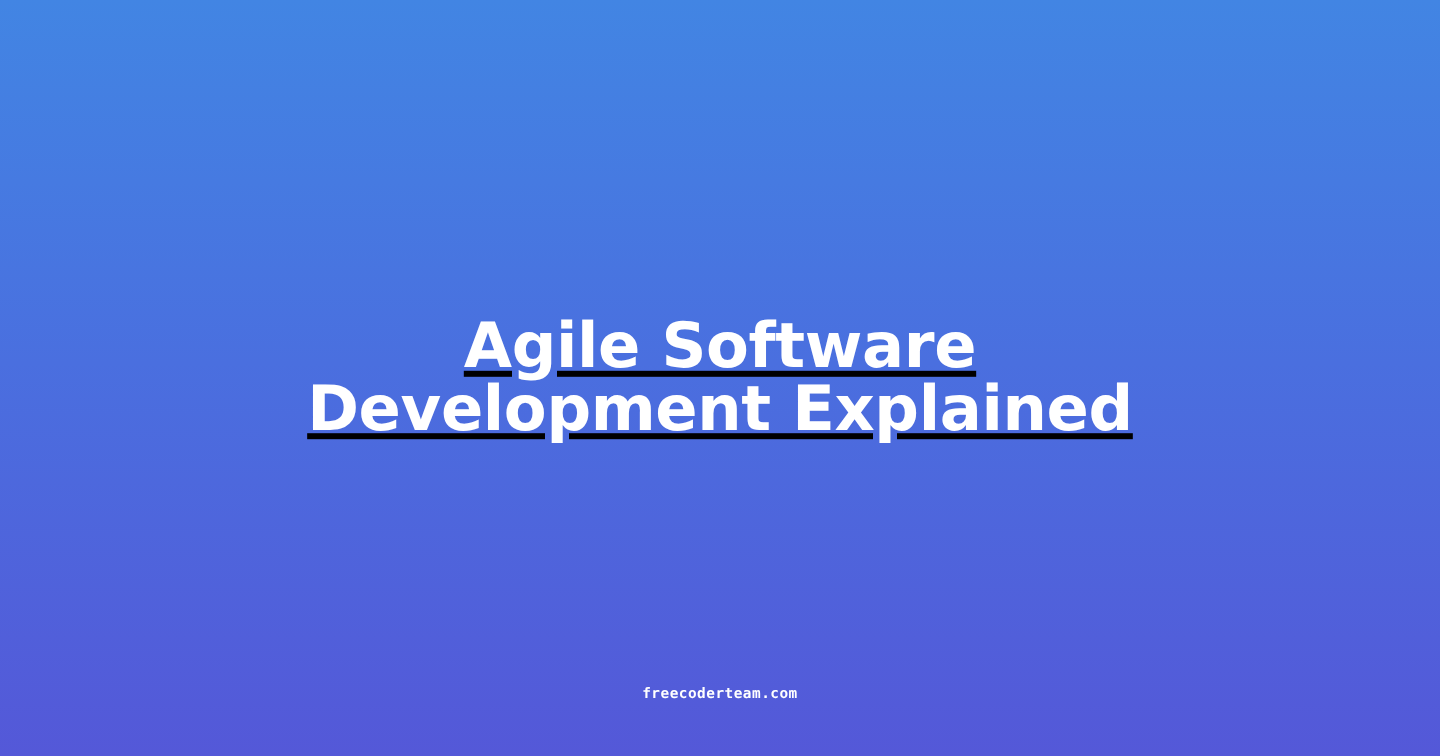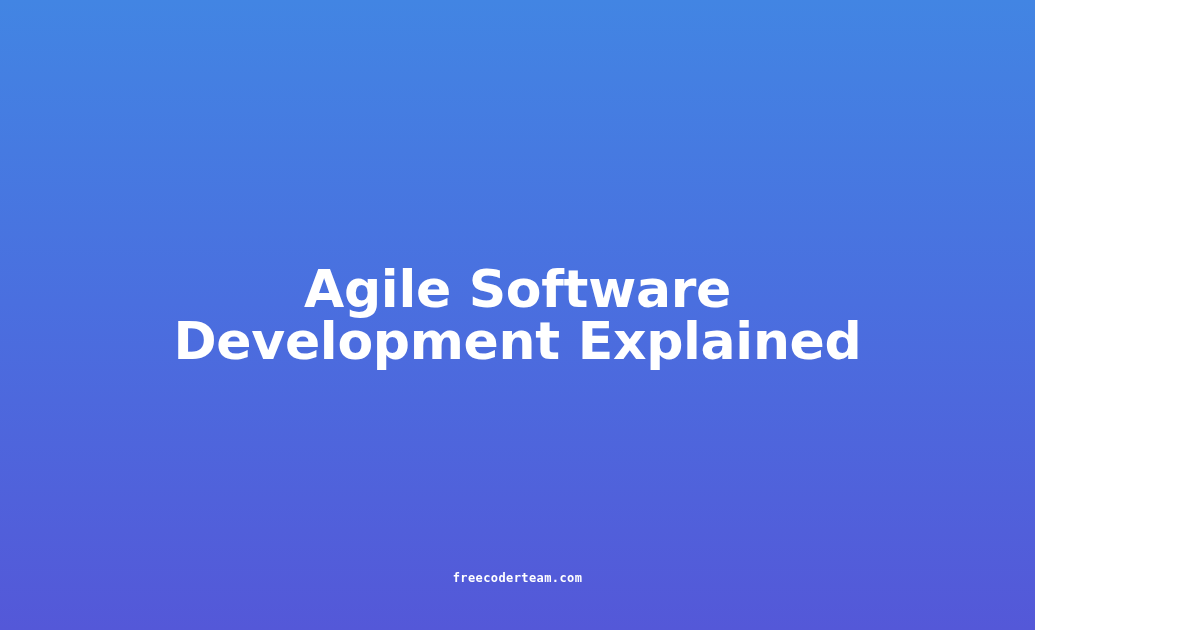--- a/index.html
+++ b/index.html
@@ -4,31 +4,32 @@
 <title>Agile Software Development Explained</title>
 <style>
   html, body {
     margin: 0;
     padding: 0;
     background: #ffffff;
   }
 
   .og-card {
     position: relative;
-    width: 1035px;
+    width: 1200px;
     height: 630px;
     overflow: hidden;
     box-sizing: border-box;
     
     background-image: linear-gradient(180deg, #4285e3 0%, #4a6fdf 48%, #5458d8 100%);
     display: flex;
     flex-direction: column;
     align-items: center;
     justify-content: center;
     font-family: "DejaVu Sans", "Liberation Sans", sans-serif;
+    text-decoration: underline;
   }
 
   .card-body {
     width: 100%;
     display: flex;
     flex-direction: column;
     align-items: center;
     justify-content: center;
     flex: 1 1 auto;
     padding: 0 120px;

